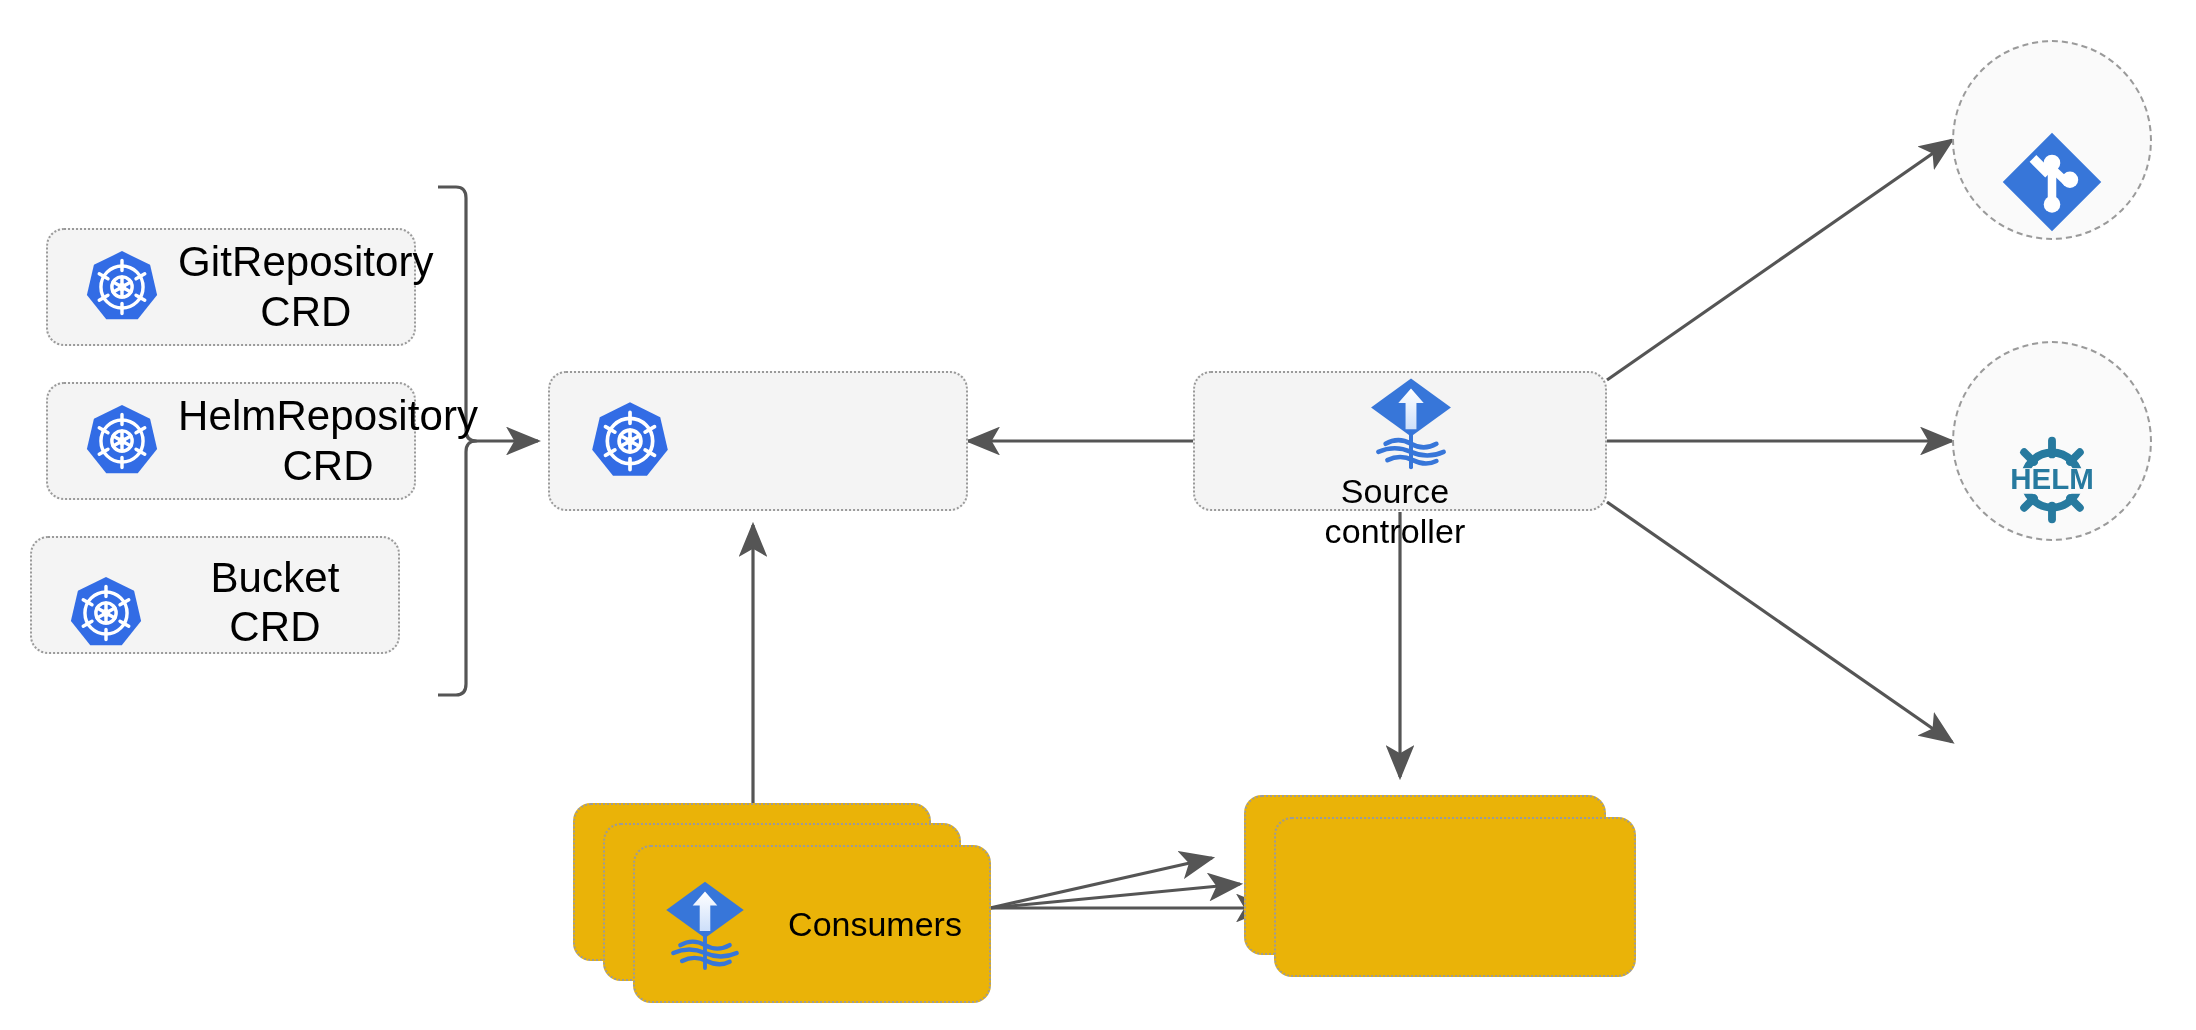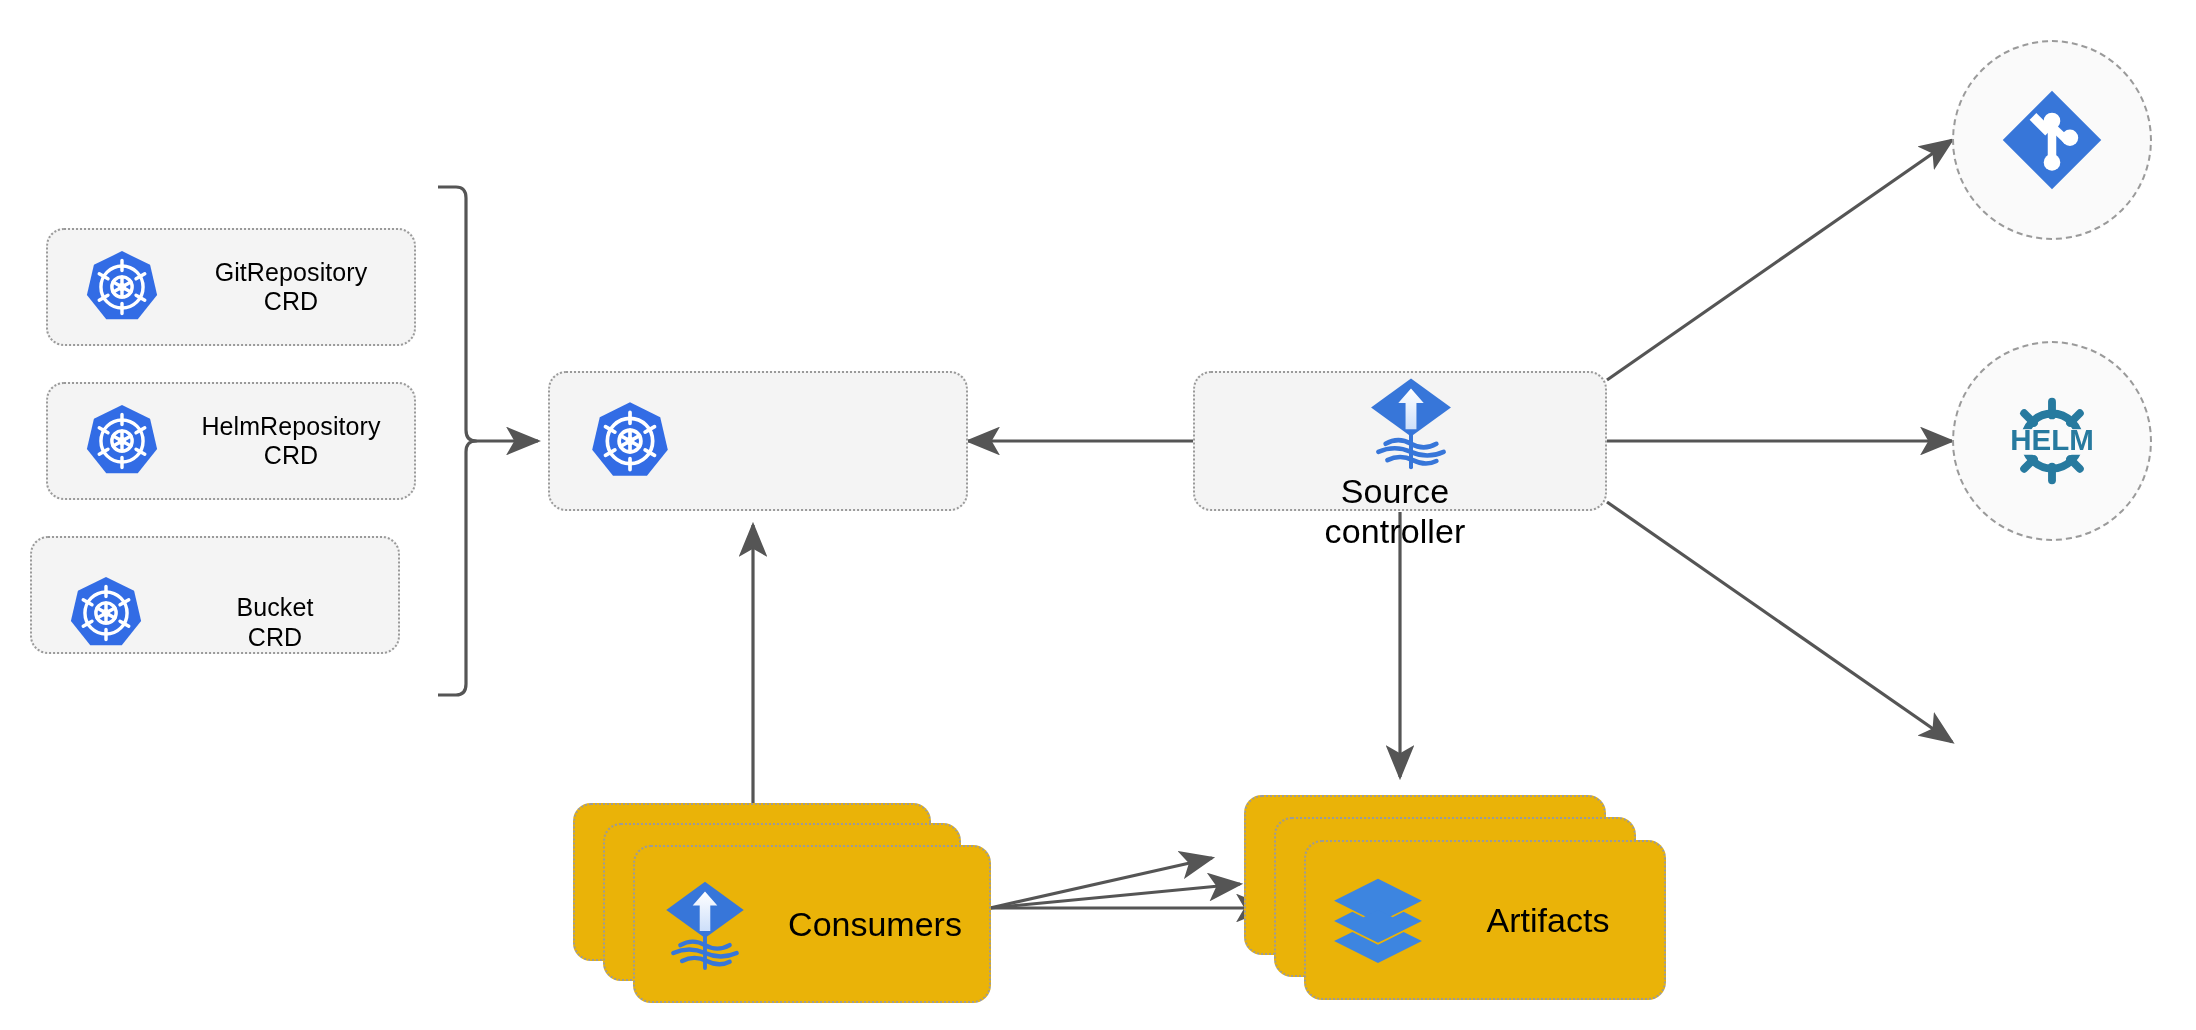--- a/index.html
+++ b/index.html
@@ -51,21 +51,21 @@
   .node .glyph {
     flex: 0 0 auto;
     display: flex;
     align-items: center;
     justify-content: center;
   }
 
   
   .crd { width: 370px; height: 118px; }
   .crd .glyph { width: 112px; margin-left: 18px; }
-  .crd .label { font-size: 25px; }
+  .crd .label { font-size: 42px; }
 
   
   .proc { height: 140px; }
   .proc .glyph { width: 116px; margin-left: 22px; }
 
   
   .stack {
     position: absolute;
   }
   .stack .card {
@@ -92,21 +92,21 @@
   
   .ext {
     position: absolute;
     box-sizing: border-box;
     width: 200px;
     height: 200px;
     border-radius: 50%;
     border: 2px dashed #9a9a9a;
     background: #fafafa;
     display: flex;
-    align-items: center;
+    align-items: flex-end;
     justify-content: center;
   }
 
   svg { display: block; overflow: visible; }
 </style>
 </head>
 <body>
 
 <div id="canvas">
 
@@ -259,30 +259,20 @@
           </g>
         </svg>
       </span>
       <span class="label">Consumers</span>
     </div>
   </div>
 
   <div class="stack" style="left:1244px; top:795px; width:422px; height:205px;">
     <div class="card" style="left:0px; top:0px; width:362px; height:160px;"></div>
     <div class="card" style="left:30px; top:22px; width:362px; height:160px;"></div>
-    <div class="card front" style="left:60px; top:45px; width:362px; height:160px;">
-      <span class="glyph">
-        <svg width="92" height="86" viewBox="0 0 100 94" aria-hidden="true">
-          <path d="M50 2 L98 26 L50 50 L2 26 Z" fill="#3d85e0"></path>
-          <path d="M50 36 L78 50 L50 64 L22 50 Z M2 48 L22 38 L50 52 L78 38 L98 48 L50 72 Z" fill="#3d85e0"></path>
-          <path d="M2 70 L22 60 L50 74 L78 60 L98 70 L50 94 Z" fill="#3d85e0"></path>
-        </svg>
-      </span>
-      <span class="label">Artifacts</span>
-    </div>
   </div>
 
   <div class="ext" style="left:1952px; top:40px;">
     <span>
       <svg width="112" height="112" viewBox="0 0 100 100" aria-hidden="true">
         <path d="M50 6 L94 50 L50 94 L6 50 Z" fill="#3776d9"></path>
         <g fill="#ffffff">
           <rect x="46.2" y="32" width="7.6" height="38" rx="3.6"></rect>
           <path d="M36 26 L50 40 L44 46 L30 32 Z"></path>
           <circle cx="50" cy="33" r="7.4"></circle>

